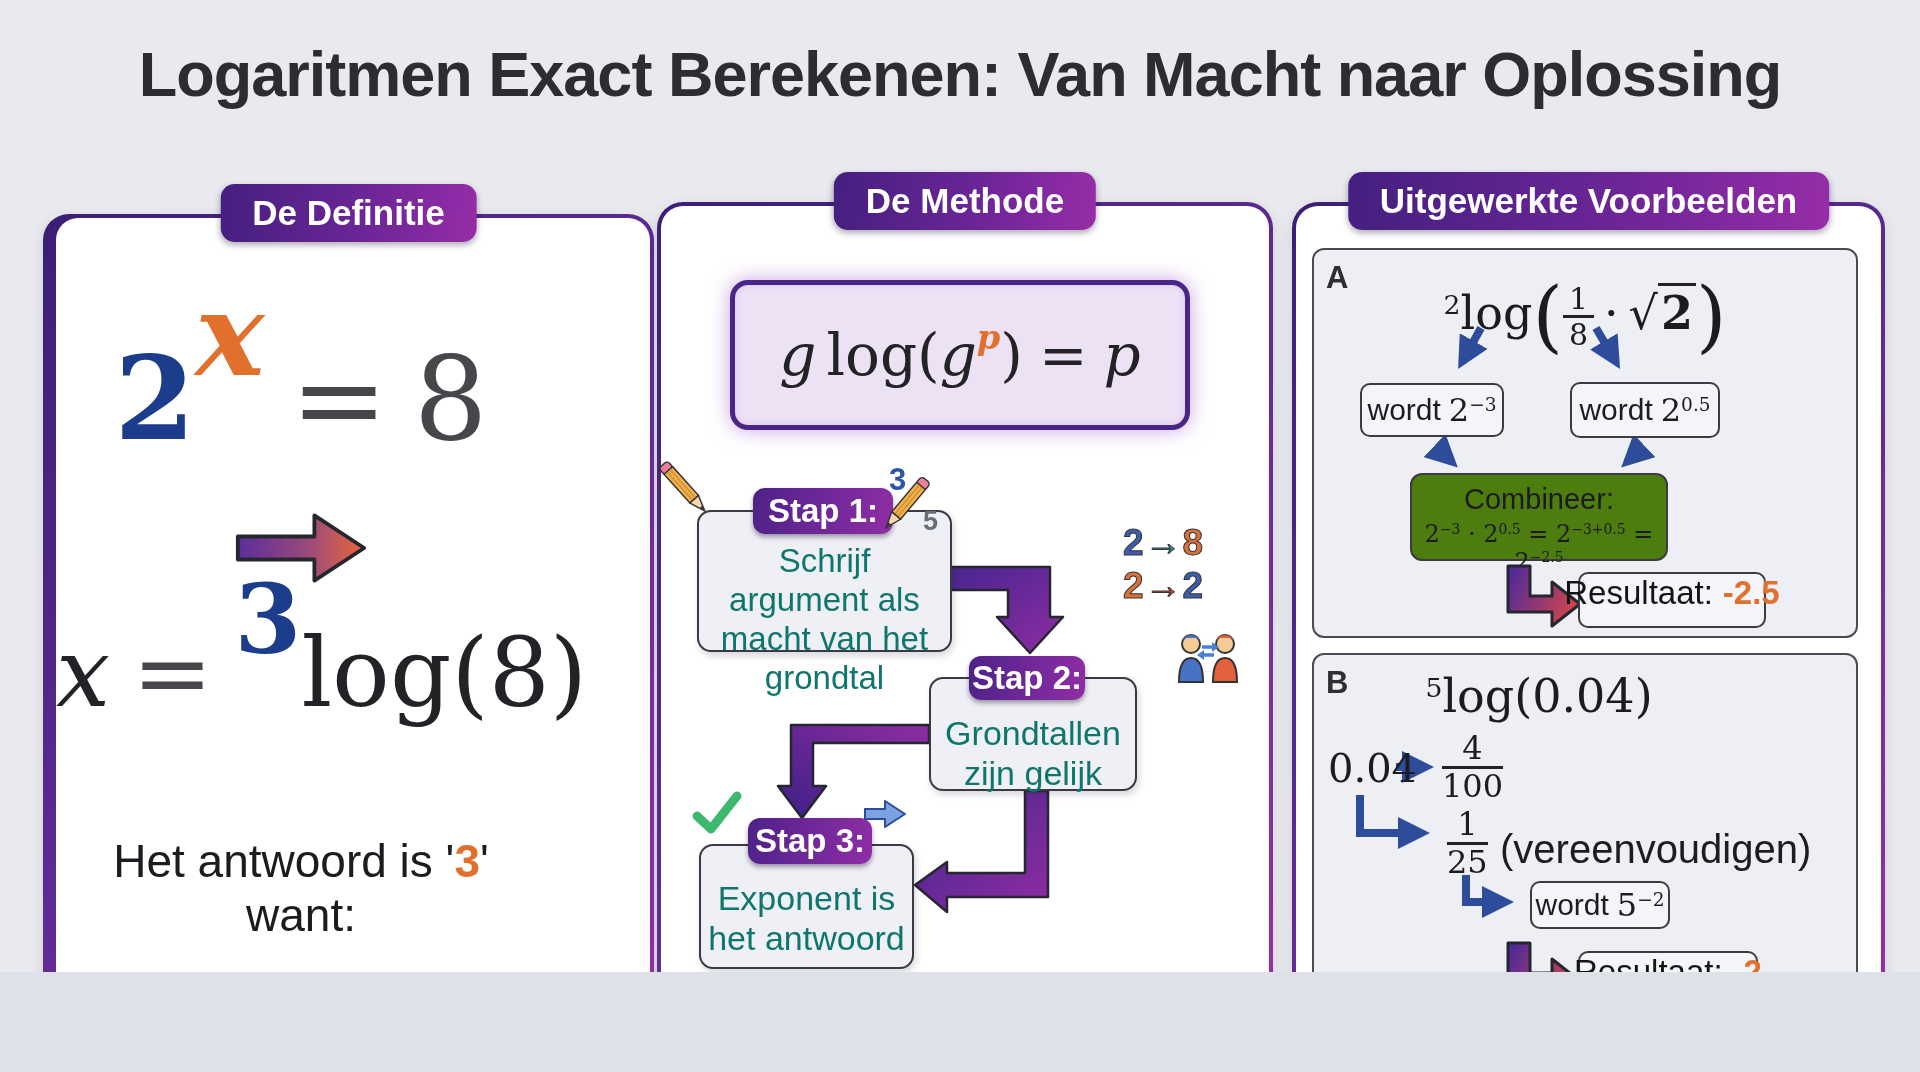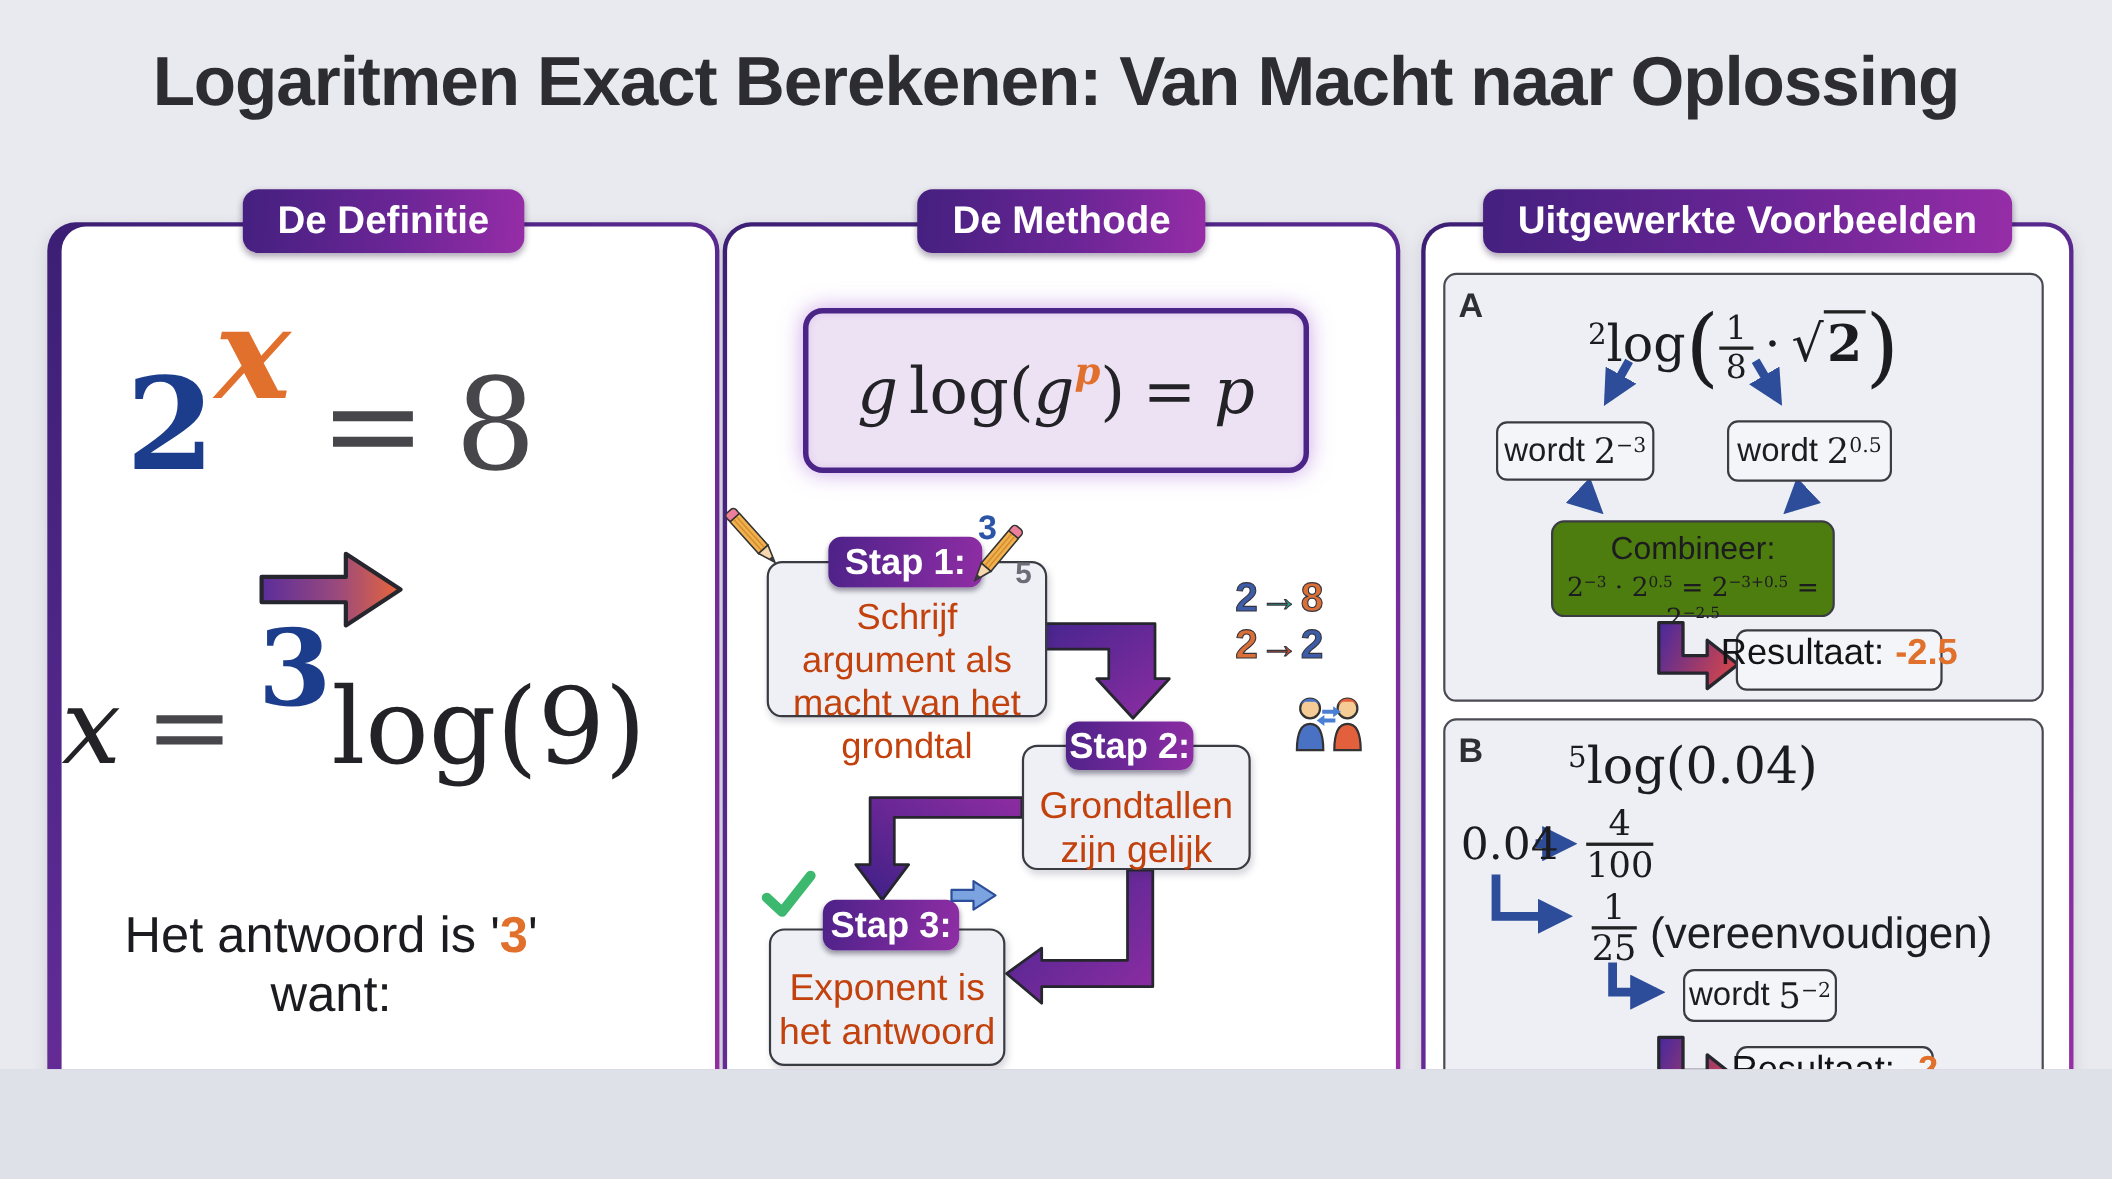--- a/index.html
+++ b/index.html
@@ -27,21 +27,21 @@
   .abs{position:absolute;}
   
   .eq1{font-size:116px;}
   .eq2{font-size:96px;}
   .eq3{font-size:70px;}
   .answer-line{font-size:46px;color:#1c1c20;}
   .content-col{position:absolute;left:0;top:0;width:490px;text-align:center;}
   
   .stepbox{position:absolute;background:#eef0f5;border:2.5px solid #3a3a42;border-radius:14px;
            box-shadow:2px 4px 7px rgba(40,40,70,.18);text-align:center;box-sizing:border-box;
-           font-size:34px;color:#c2410c;line-height:1.18;z-index:2;}
+           font-size:34px;color:#0f766e;line-height:1.18;z-index:2;}
   .stepbadge{position:absolute;z-index:4;background:linear-gradient(100deg,#4d2288,#7c2a9d 70%,#8f2da4);
            color:#fff;font-weight:bold;font-size:33px;border-radius:12px;display:flex;
            align-items:center;justify-content:center;box-shadow:0 3px 5px rgba(20,10,40,.4);}
   .formula-box{position:absolute;background:#ede1f4;border:5px solid #4b2488;border-radius:18px;
            box-shadow:0 0 20px rgba(160,90,210,.55), inset 0 0 6px rgba(160,90,210,.2);
            display:flex;align-items:center;justify-content:center;box-sizing:border-box;
            font-size:58px;color:#232327;z-index:2;}
   .flow{position:absolute;left:0;top:0;z-index:1;}
   .mapline{font-size:37px;font-weight:bold;line-height:1.15;-webkit-text-stroke:1px #34343c;letter-spacing:1px;}
   .m-blue{color:#3d5da8;} .m-orange{color:#da6f38;} .m-teal{color:#2aa189;} .m-red{color:#cf5030;}
@@ -69,21 +69,21 @@
   .sqrt .radicand{border-top:3px solid #222;padding:0 3px;}
   .exformula{position:absolute;width:100%;text-align:center;font-family:"DejaVu Serif",serif;color:#1c1c20;}
 </style>
 </head>
 <body>
 
 <div class="stage">
 
   <h1 class="title">Logaritmen Exact Berekenen: Van Macht naar Oplossing</h1>
 
-  <div class="panel" style="left:43px;top:202px;width:594px;height:845px;padding-left:13px;">
+  <div class="panel" style="left:43px;top:214px;width:594px;height:845px;padding-left:13px;">
     <div class="panel-badge">
       <span>De Definitie</span>
     </div>
     <div class="panel-inner">
 
       <div class="content-col abs" style="top:112px;">
         <span class="serif eq1 b navy">2</span><span class="serif eq1 it b orange sup">x</span><span class="serif eq1 gray" style="margin-left:26px;">=</span><span class="serif eq1 gray" style="margin-left:26px;">8</span>
       </div>
 
       <svg class="abs" style="left:178px;top:282px;z-index:2;" width="134" height="96" viewBox="0 0 140 96">
@@ -91,21 +91,21 @@
           <linearGradient id="gradDef" x1="0" y1="0" x2="1" y2="0">
             <stop offset="0" stop-color="#5b2d9b"></stop>
               <stop offset="0.55" stop-color="#9a4a7c"></stop>
               <stop offset="1" stop-color="#e8663a"></stop>
           </linearGradient>
         </defs>
         <path d="M4,36 H84 V14 L136,48 L84,82 V60 H4 Z" fill="url(#gradDef)" stroke="#26262e" stroke-width="4" stroke-linejoin="round"></path>
       </svg>
 
       <div class="content-col abs" style="top:398px;">
-        <span class="serif eq2 it dark">x</span><span class="serif eq2 gray" style="margin-left:22px;">=</span><span class="serif eq2 b navy sup" style="margin-left:22px;">3</span><span class="serif eq2 dark">log(9)</span>
+        <span class="serif eq2 it dark">x</span><span class="serif eq2 gray" style="margin-left:22px;">=</span><span class="serif eq2 b navy sup" style="margin-left:22px;">3</span><span class="serif eq2 dark">log(8)</span>
       </div>
 
       <div class="content-col abs answer-line" style="top:616px;">
         <span>Het antwoord is '</span><span class="b orange">3</span><span>' want:</span>
       </div>
 
 
     </div>
   </div>
 

